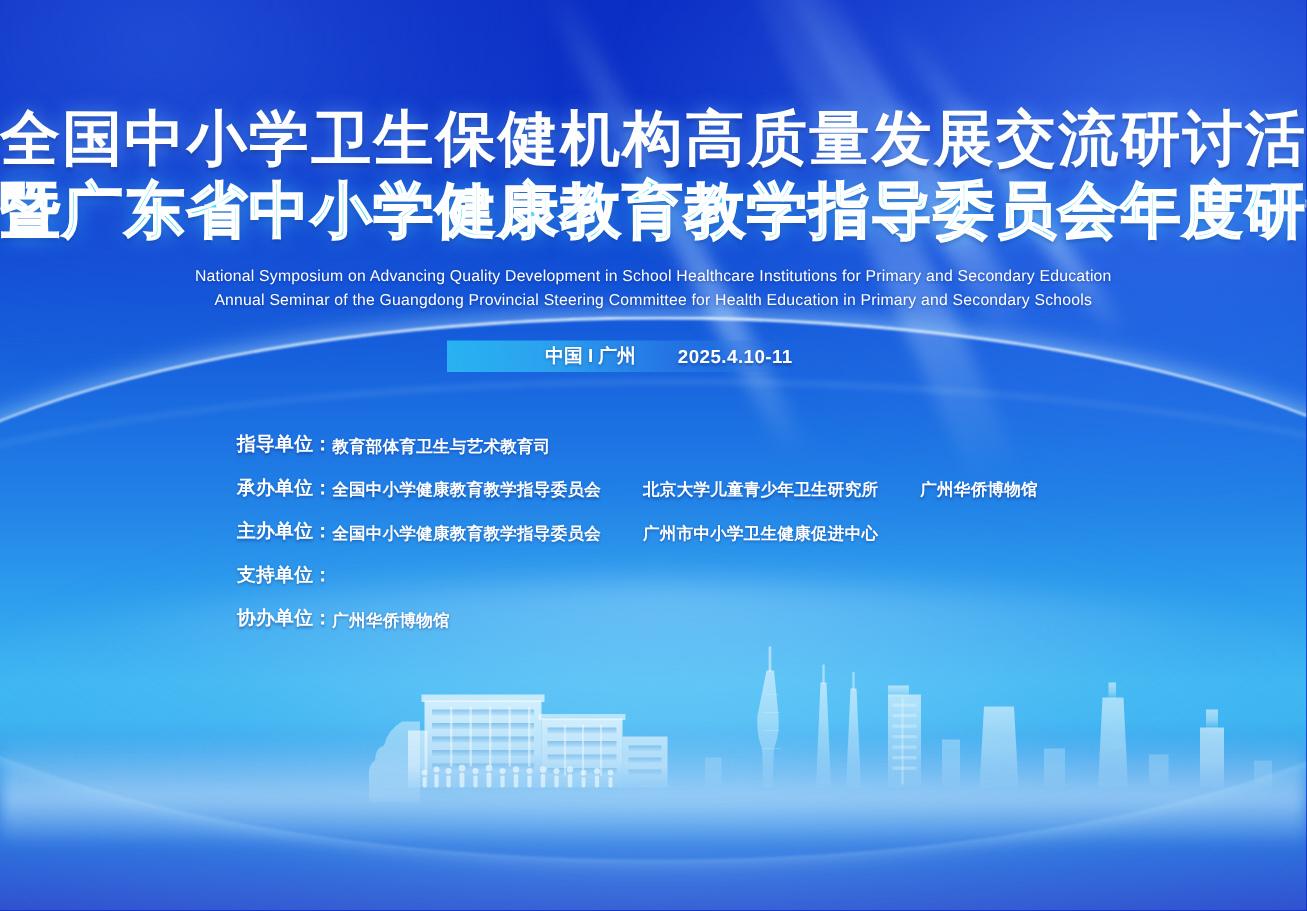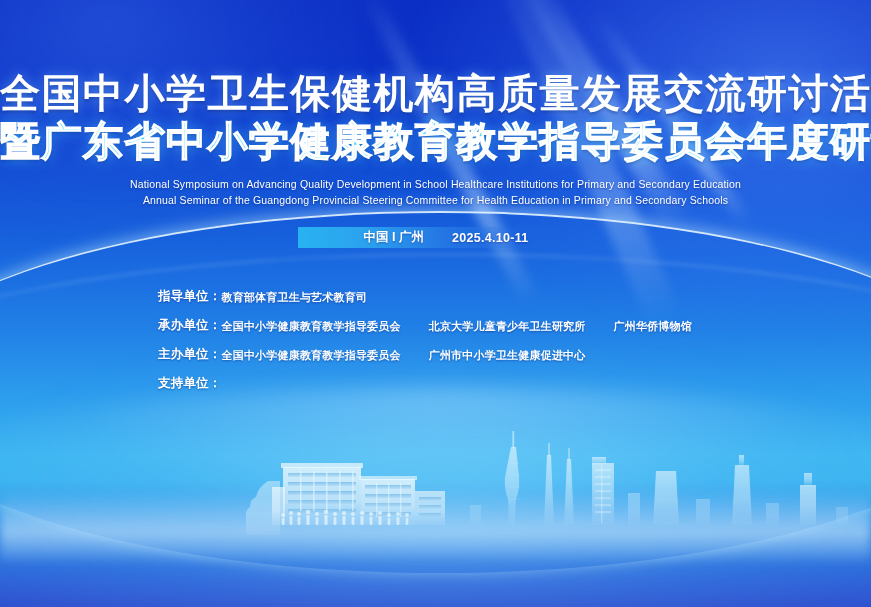--- a/index.html
+++ b/index.html
@@ -452,15 +452,19 @@
         <span class="org-label">承办单位：</span>
         <span class="org-names"><span class="org-name">全国中小学健康教育教学指导委员会</span><span class="org-name">北京大学儿童青少年卫生研究所</span><span class="org-name">广州华侨博物馆</span></span>
       </div>
       <div class="org-row">
         <span class="org-label">主办单位：</span>
         <span class="org-names"><span class="org-name">全国中小学健康教育教学指导委员会</span><span class="org-name">广州市中小学卫生健康促进中心</span></span>
       </div>
       <div class="org-row">
         <span class="org-label">支持单位：</span>
       </div>
+      <div class="org-row">
+        <span class="org-label">协办单位：</span>
+        <span class="org-names"><span class="org-name">广州华侨博物馆</span></span>
+      </div>
     </div>
 
 </div>
 
 </body></html>

